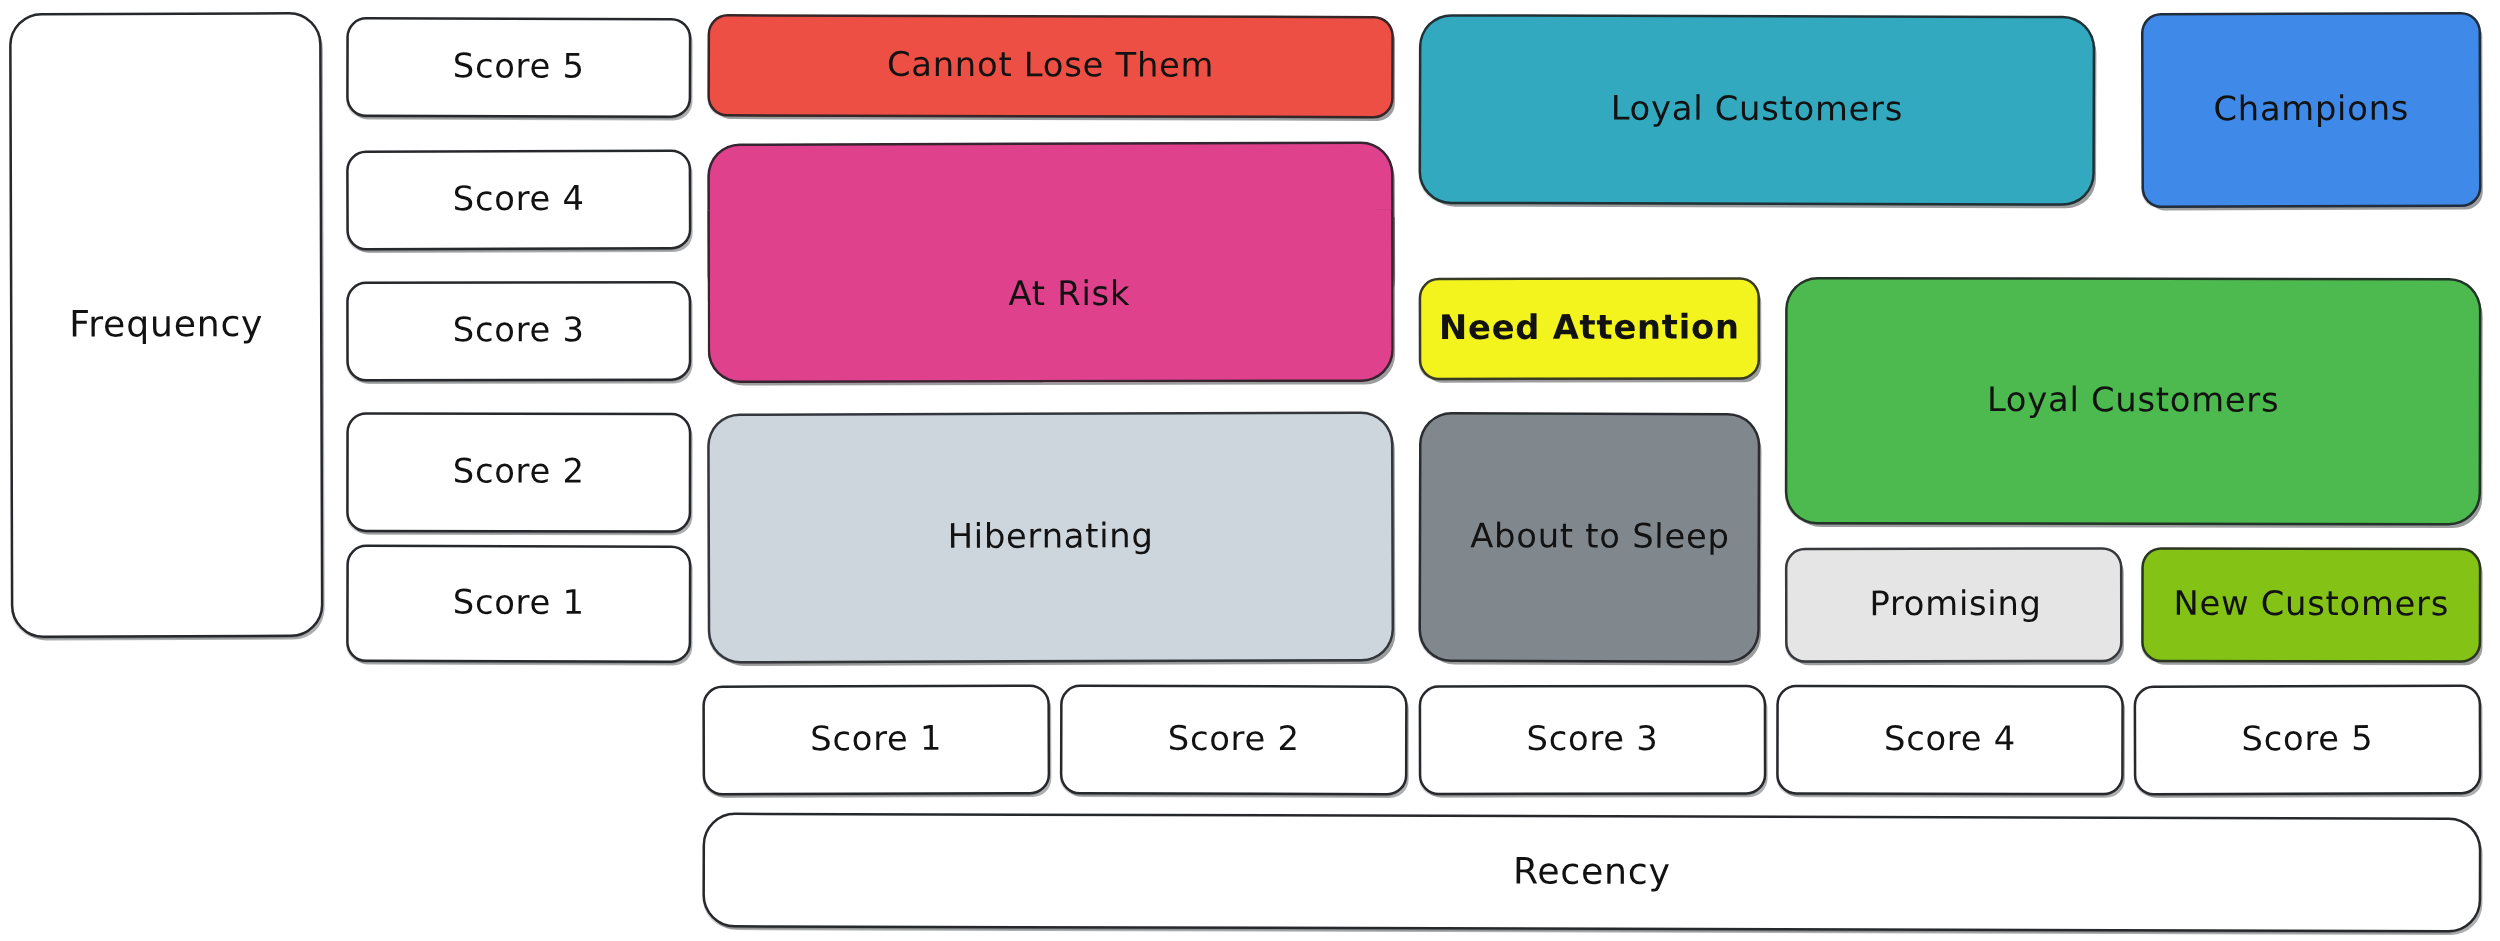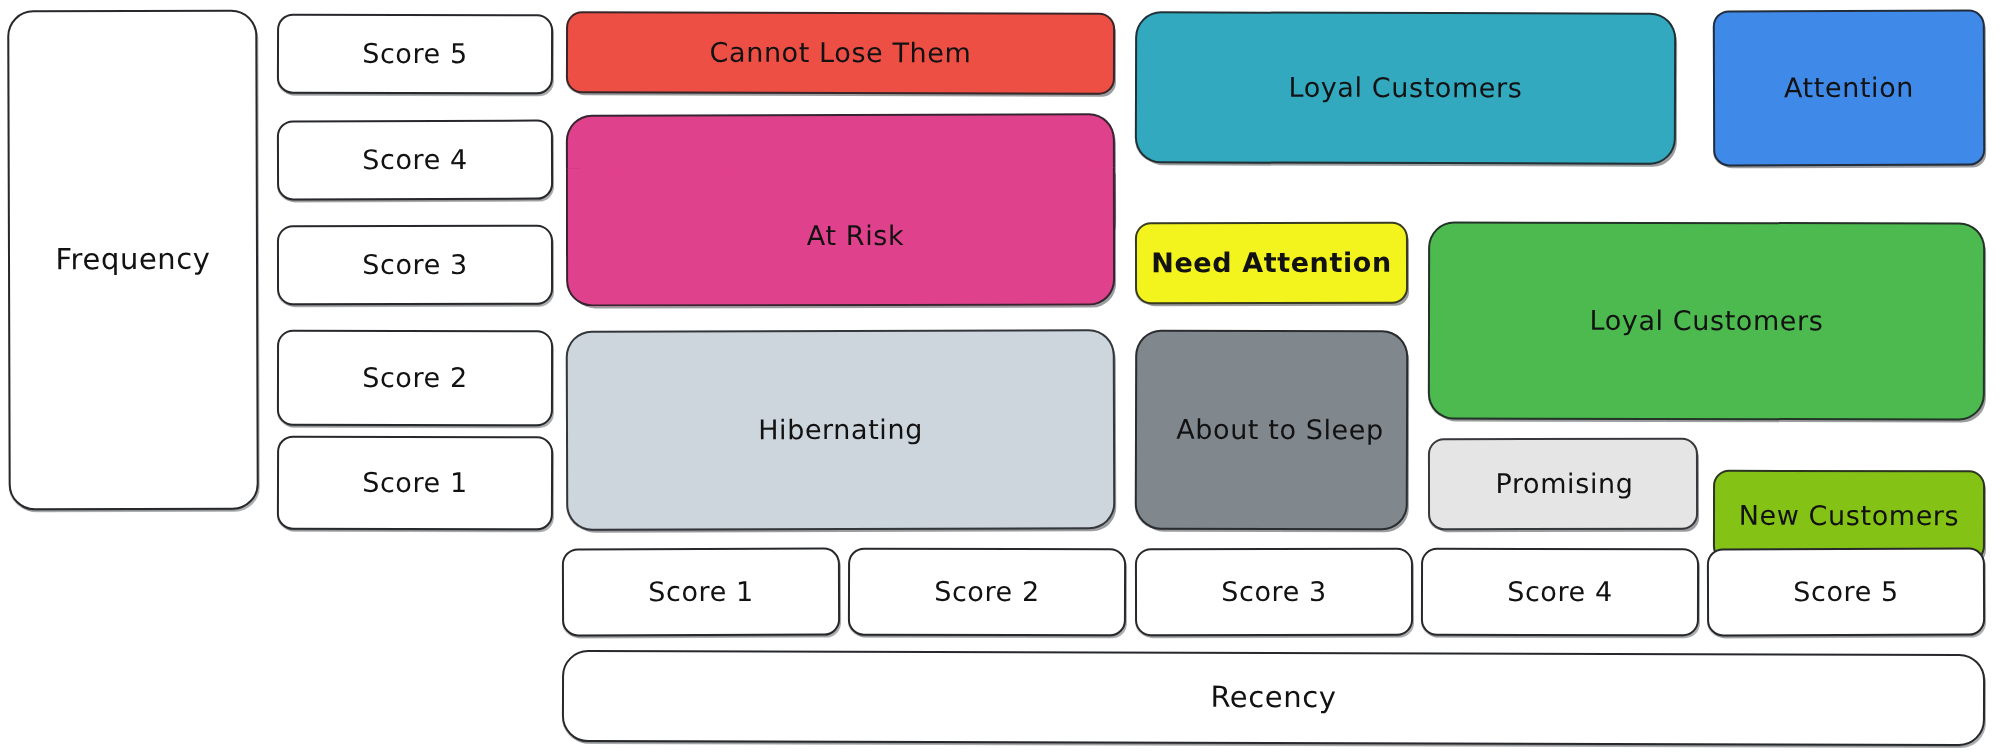--- a/index.html
+++ b/index.html
@@ -83,33 +83,33 @@
 
   <div class="box plain r-sm w2" style="left:277px; top:436px; width:276px; height:94px;">Score 1</div>
 
   <div class="box filled r-sm w2" style="left:566px; top:12px; width:549px; height:82px; background:#ee4f45;">Cannot Lose Them</div>
 
   <div class="box filled r-lg w1" style="left:566px; top:114px; width:549px; height:132px; background:#e0418c;"></div>
   <div class="box filled r-lg w3" style="left:566px; top:168px; width:549px; height:138px; background:#e0418c; border-top:none; border-radius:0 0 26px 26px; box-shadow:3px 4px 0 -2px rgba(35,38,42,.45);padding-left:40px;">At Risk</div>
 
   <div class="box filled r-lg w2" style="left:1135px; top:12px; width:541px; height:152px; background:#32a9bf;">Loyal Customers</div>
 
-  <div class="box filled r-sm w1" style="left:1713px; top:10px; width:272px; height:156px; background:#3f8ae8;">Attention</div>
+  <div class="box filled r-sm w1" style="left:1713px; top:10px; width:272px; height:156px; background:#3f8ae8;">Champions</div>
 
   <div class="box filled r-sm w3" style="left:1135px; top:222px; width:273px; height:82px; background:#f3f31e; font-weight:600;">Need Attention</div>
 
   <div class="box filled r-lg w4" style="left:1428px; top:222px; width:557px; height:198px; background:#4cba4e;">Loyal Customers</div>
 
   <div class="box filled r-lg w1" style="left:566px; top:330px; width:549px; height:200px; background:#ced6dd;">Hibernating</div>
 
   <div class="box filled r-lg w2" style="left:1135px; top:330px; width:273px; height:200px; background:#80878d;padding-left:27px;">About to Sleep</div>
 
   <div class="box filled r-sm w3" style="left:1428px; top:438px; width:270px; height:92px; background:#e5e5e5;padding-left:13px;">Promising</div>
 
-  <div class="box filled r-sm w4" style="left:1713px; top:438px; width:272px; height:92px; background:#84c216;margin-top:32px;">New Customers</div>
+  <div class="box filled r-sm w4" style="left:1713px; top:438px; width:272px; height:92px; background:#84c216;">New Customers</div>
 
   <div class="box plain r-sm w1" style="left:562px; top:548px; width:278px; height:88px;">Score 1</div>
 
   <div class="box plain r-sm w2" style="left:848px; top:548px; width:278px; height:88px;">Score 2</div>
 
   <div class="box plain r-sm w3" style="left:1135px; top:548px; width:278px; height:88px;">Score 3</div>
 
   <div class="box plain r-sm w4" style="left:1421px; top:548px; width:278px; height:88px;">Score 4</div>
 
   <div class="box plain r-sm w1" style="left:1707px; top:548px; width:278px; height:88px;">Score 5</div>

